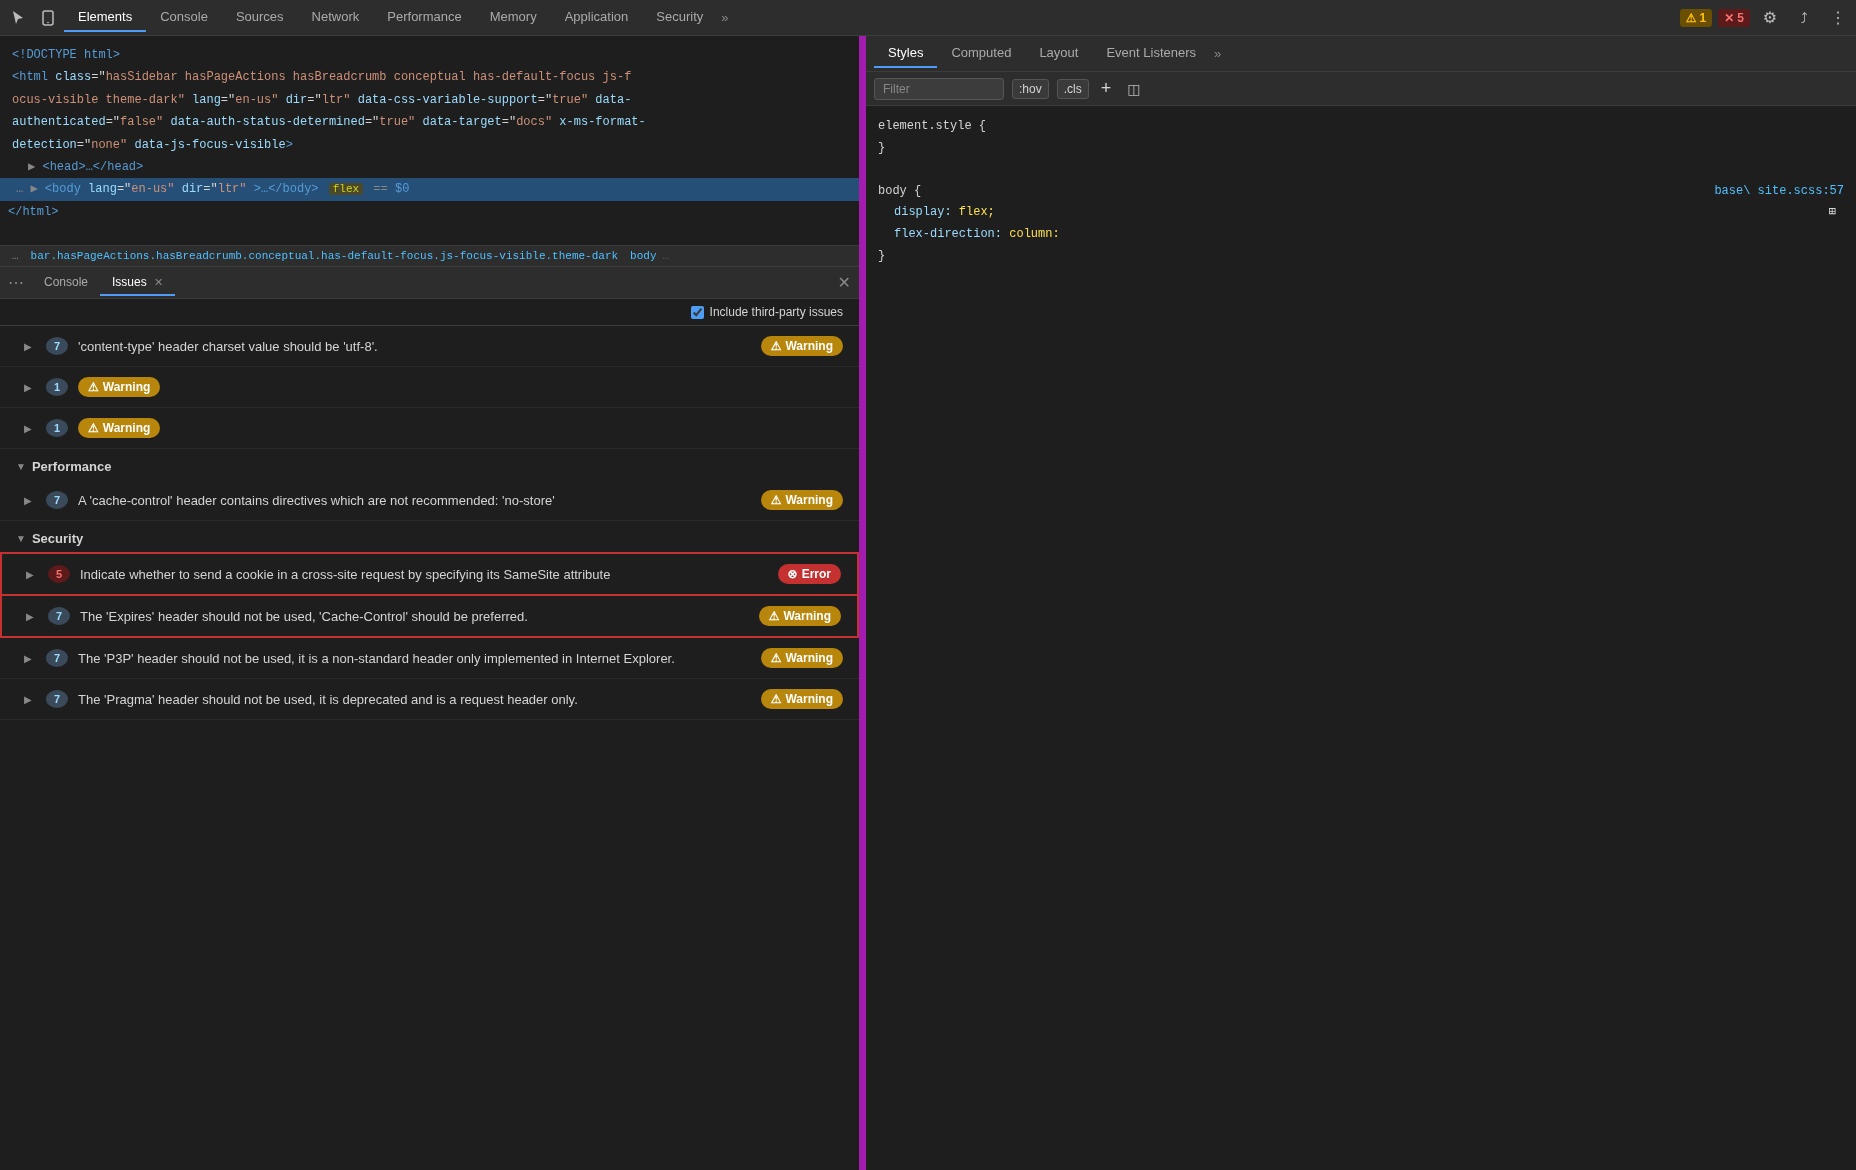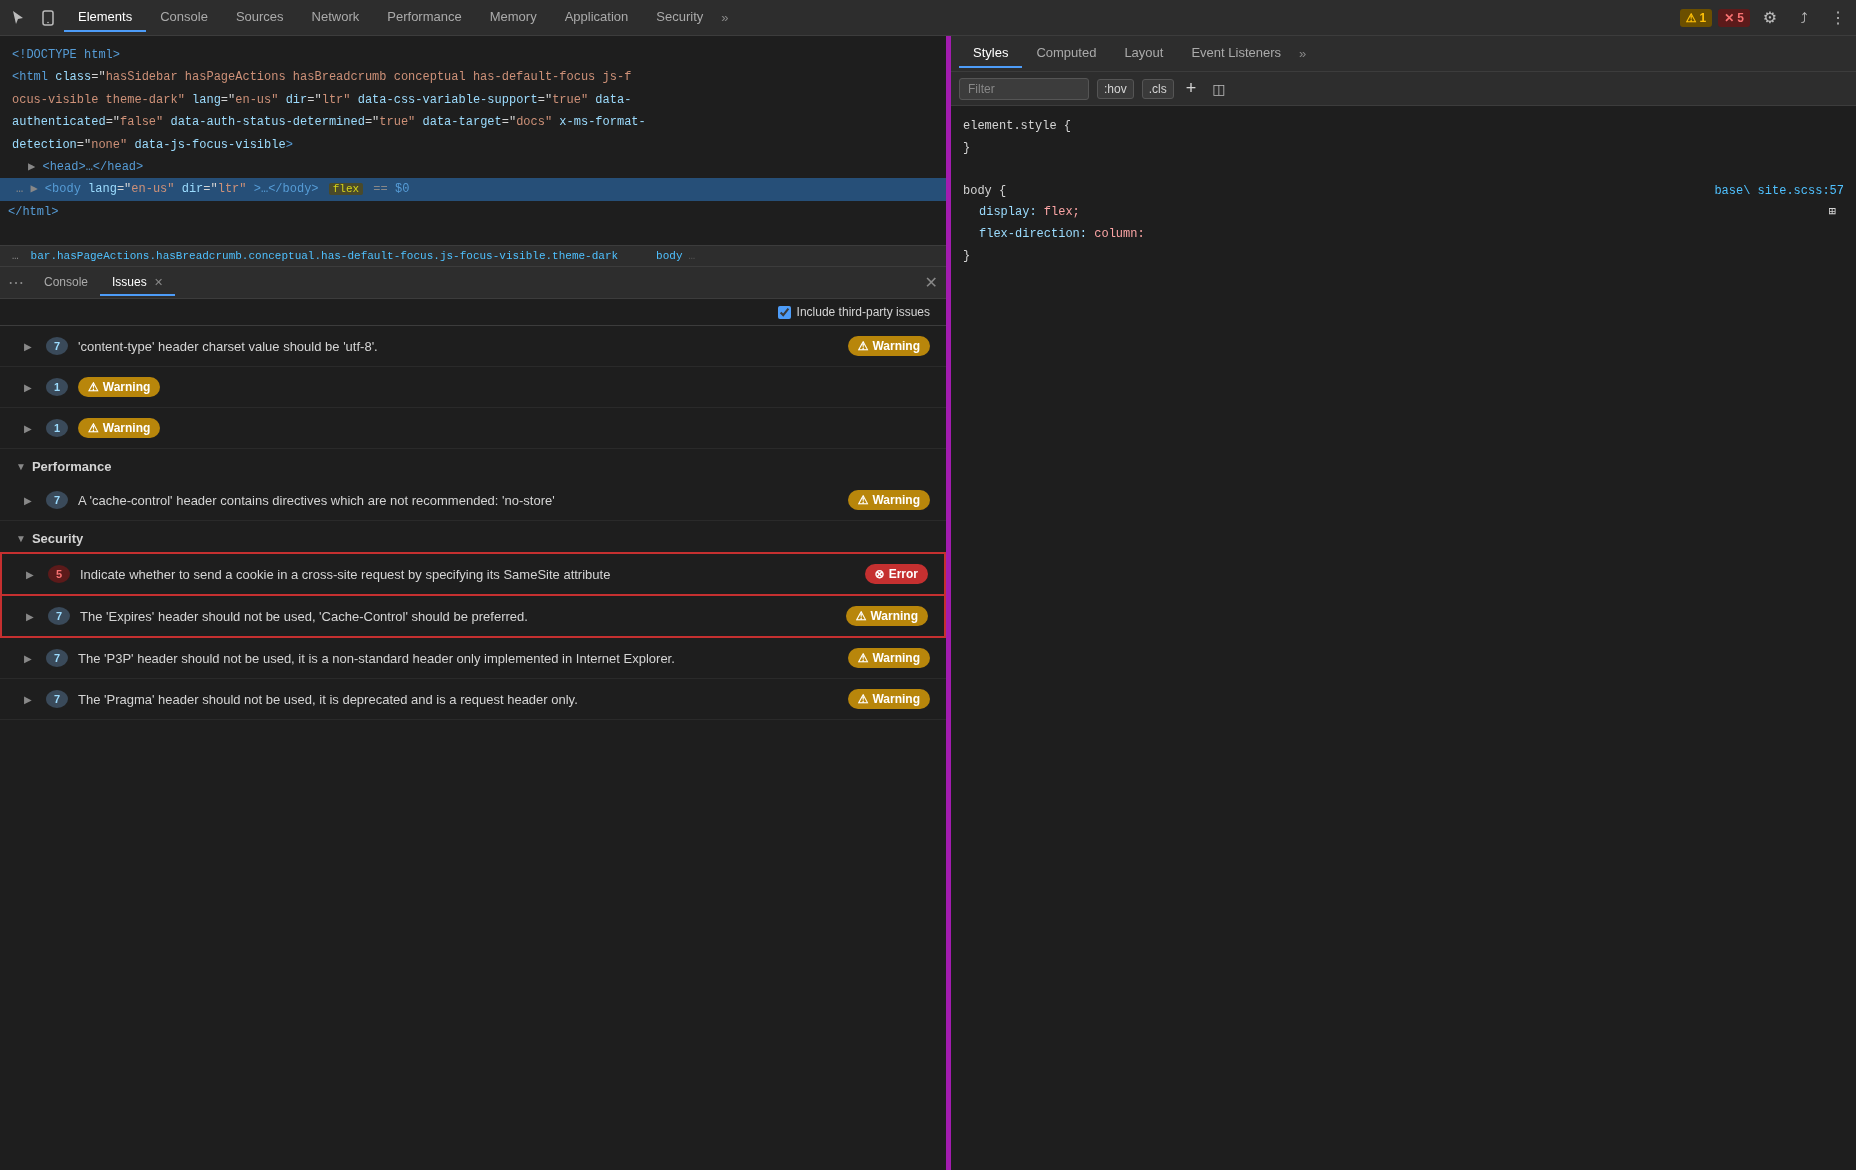--- a/index.html
+++ b/index.html
@@ -86,24 +86,24 @@
     }
 
     
     .main-split {
       display: flex;
       height: calc(1170px - 36px);
     }
 
     
     .left-panel {
-      width: 951px;
+      width: 866px;
       display: flex;
       flex-direction: column;
-      border-right: 5px solid #a21caf;
+      border-right: 7px solid #a21caf;
     }
 
     
     .elements-area {
       background: #1e1e1e;
       padding: 8px 0;
       font-family: 'Consolas', 'Courier New', monospace;
       font-size: 12px;
       line-height: 1.7;
       border-bottom: 1px solid #3c3c3c;
@@ -141,21 +141,21 @@
       border-bottom: 1px solid #3c3c3c;
       white-space: nowrap;
       overflow: hidden;
       text-overflow: ellipsis;
       display: flex;
       align-items: center;
       gap: 4px;
     }
     .breadcrumb-bar .bc-dots { color: #888; }
     .breadcrumb-bar .bc-tag { color: #4fc1ff; }
-    .breadcrumb-bar .bc-body { color: #4fc1ff; margin-left: 26px; }
+    .breadcrumb-bar .bc-body { color: #4fc1ff; }
     .breadcrumb-bar .bc-sep { color: #555; margin: 0 2px; }
 
     
     .bottom-panel {
       flex: 1;
       display: flex;
       flex-direction: column;
     }
     .bottom-tabs {
       display: flex;
@@ -393,21 +393,21 @@
     .css-area {
       padding: 10px 12px;
       font-family: 'Consolas', 'Courier New', monospace;
       font-size: 12px;
       line-height: 1.8;
       overflow: auto;
     }
     .css-selector { color: #d4d4d4; }
     .css-brace { color: #d4d4d4; }
     .css-prop { color: #9cdcfe; }
-    .css-val { color: #fca5a5; }
+    .css-val { color: #fde047; }
     .css-link {
       color: #4fc1ff;
       float: right;
       text-decoration: none;
       margin-left: 40px;
     }
 
     
     .issues-list::-webkit-scrollbar { width: 6px; }
     .issues-list::-webkit-scrollbar-track { background: #1e1e1e; }

